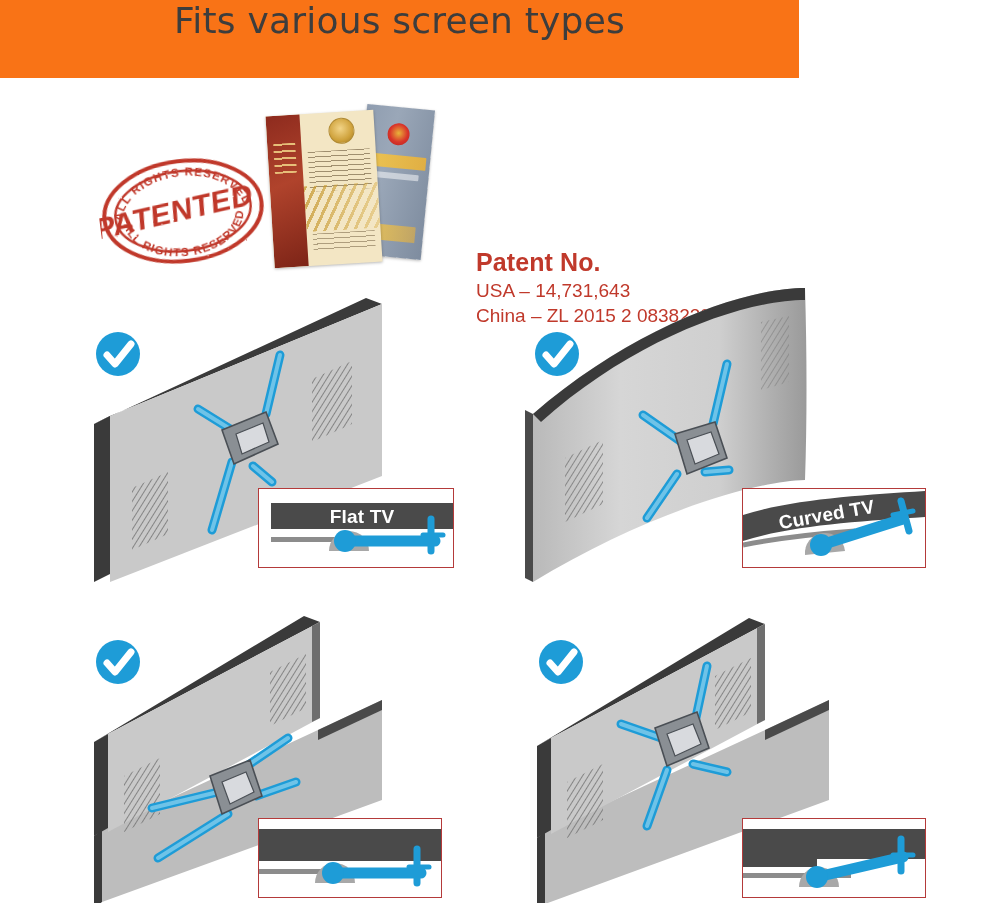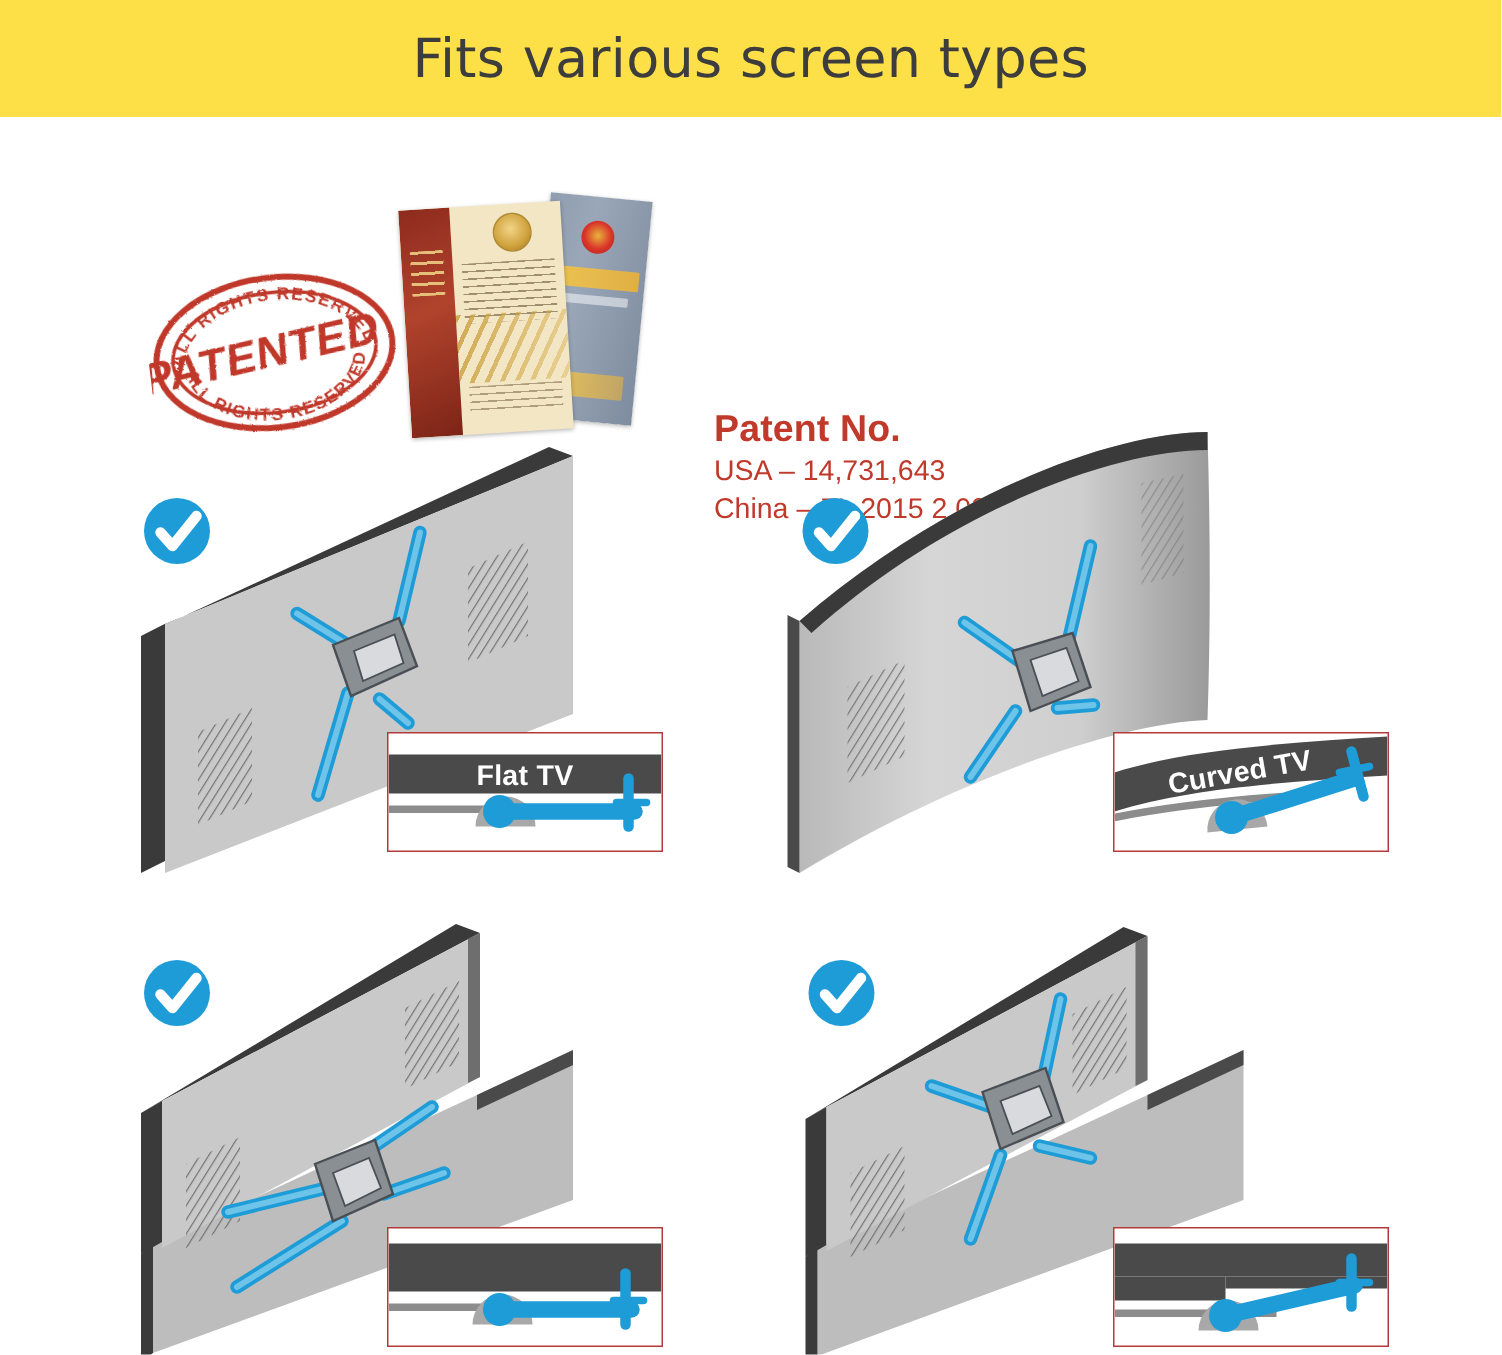--- a/index.html
+++ b/index.html
@@ -3,29 +3,29 @@
 <meta charset="utf-8">
 <style>
   html,body{margin:0;padding:0;background:#fff;}
   body{
     width:1001px;height:903px;position:relative;overflow:hidden;
     font-family:"Liberation Sans","DejaVu Sans",sans-serif;
     color:#3b3b3b;
   }
   
   #header{
-    position:absolute;left:0;top:0;width:1001px;height:78px;
-    background:#fde047;display:flex;align-items:center;justify-content:center;
+    position:absolute;left:0;top:0;width:799px;height:78px;
+    background:#f97316;display:flex;justify-content:center;
   }
   #header-title{
     font-size:36px;font-weight:400;color:#3d3d3d;letter-spacing:.2px;
     font-family:"DejaVu Sans","Liberation Sans",sans-serif;
   }
   
-  #patent-row{position:absolute;left:0;top:78px;width:1001px;height:200px;margin-top:24px;}
+  #patent-row{position:absolute;left:0;top:78px;width:1001px;height:200px;}
   
   #stamp{
     position:absolute;left:99px;top:78px;width:168px;height:110px;
     transform:rotate(-7deg);
   }
   #stamp svg{display:block;width:168px;height:110px;}
   
   #certs{position:absolute;left:265px;top:27px;width:200px;height:165px;}
   .cert{position:absolute;box-shadow:0 1px 3px rgba(0,0,0,.28);}
   #cert-cn{
@@ -90,21 +90,21 @@
   .patent-line{font-size:19px;font-weight:400;line-height:1.34;white-space:nowrap;}
   
   .panel{position:absolute;width:460px;height:310px;}
   #panel-0{left:80px;top:282px;}
   #panel-1{left:515px;top:282px;}
   #panel-2{left:80px;top:600px;}
   #panel-3{left:515px;top:600px;}
   .panel svg{display:block;width:460px;height:310px;overflow:visible;}
   
   .inset{position:absolute;border:1.6px solid #b43a3a;background:#fff;overflow:hidden;}
-  #inset-0{left:258px;top:488px;width:182px;height:78px;}
+  #inset-0{left:258px;top:488px;width:182px;height:78px;padding-left:12px;}
   #inset-1{left:742px;top:488px;width:182px;height:78px;}
   #inset-2{left:258px;top:818px;width:182px;height:78px;}
   #inset-3{left:742px;top:818px;width:182px;height:78px;}
   .inset svg{display:block;width:100%;height:100%;}
   .inset-label{
     fill:#ffffff;font-family:"Liberation Sans","DejaVu Sans",sans-serif;
     font-size:19px;font-weight:700;letter-spacing:.2px;
   }
 </style>
 </head>

